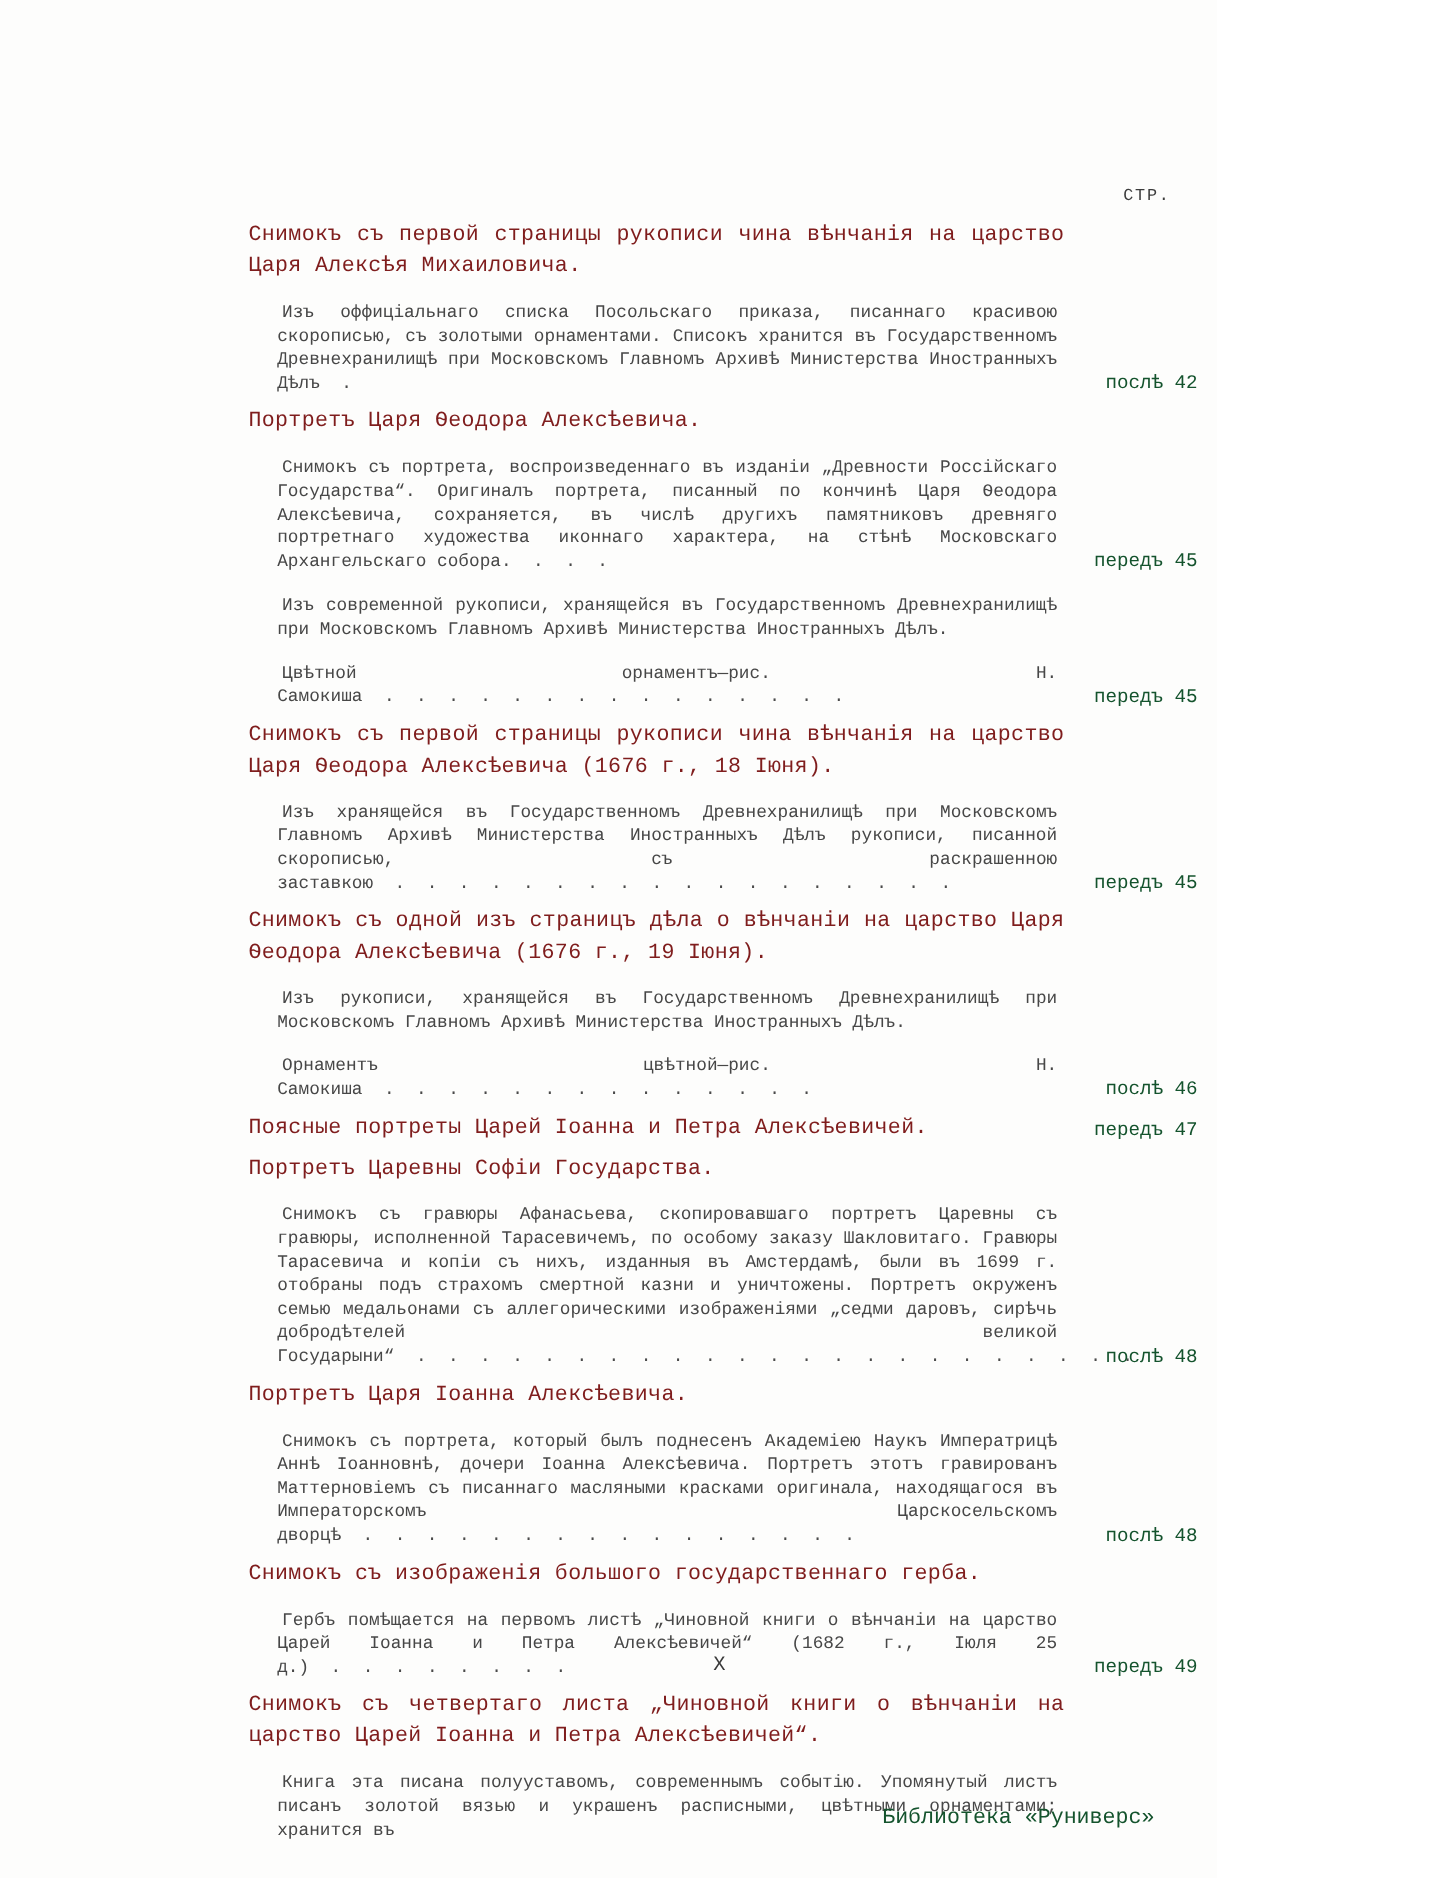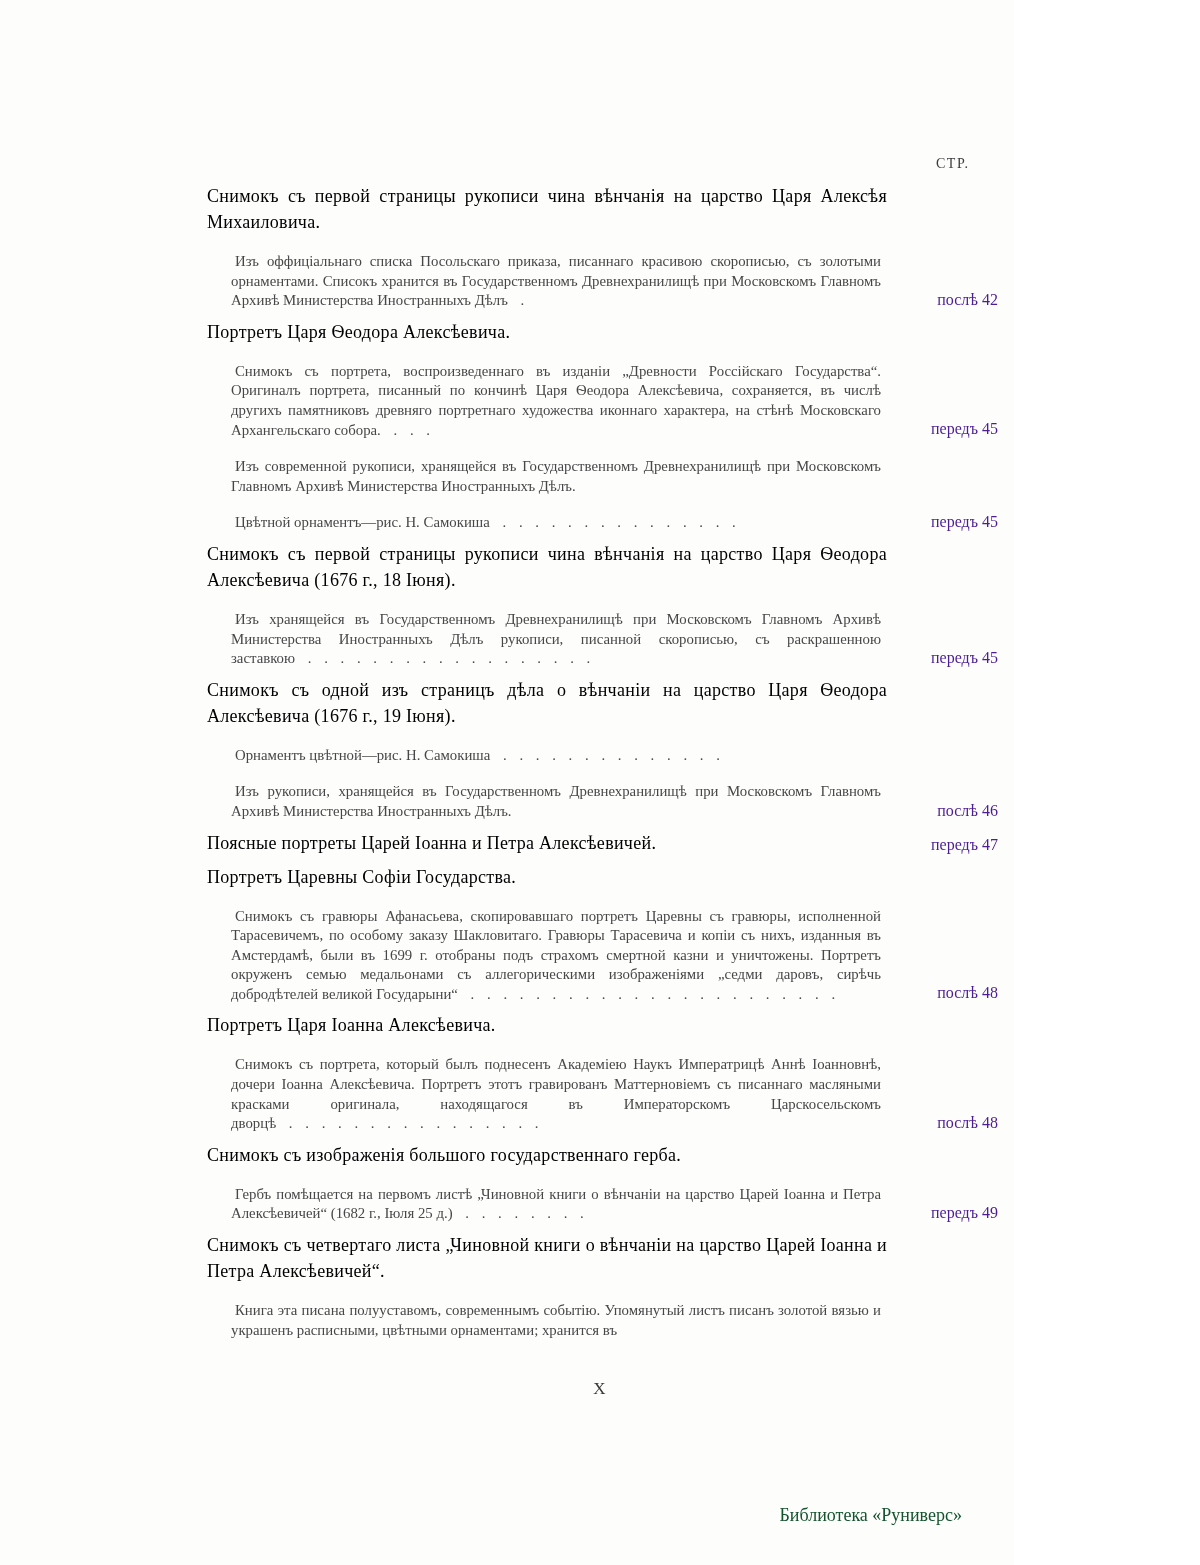--- a/index.html
+++ b/index.html
@@ -5,21 +5,21 @@
   html, body {
     margin: 0;
     padding: 0;
     background: #ffffff;
   }
   .page {
     position: relative;
     width: 1014px;
     height: 1565px;
     background: #fdfdfc;
-    font-family: Liberation Serif, serif;
+    font-family: Liberation Mono, monospace;
     color: #414141;
     overflow: hidden;
   }
   .col-header {
     position: absolute;
     top: 156px;
     left: 936px;
     font-size: 14px;
     letter-spacing: 1.5px;
     color: #3c3c3c;
@@ -34,21 +34,21 @@
     position: relative;
     margin: 0 0 8px 0;
   }
   .entry-title {
     margin: 0;
     width: 680px;
     font-size: 18px;
     line-height: 26px;
     font-weight: normal;
     text-align: justify;
-    color: #000000;
+    color: #7f1d1d;
     letter-spacing: 0.3px;
   }
   .entry-desc p {
     margin: 17px 0 0 24px;
     width: 650px;
     font-size: 14.8px;
     line-height: 19.6px;
     text-align: justify;
     text-indent: 4px;
     color: #474747;
@@ -58,21 +58,21 @@
     white-space: nowrap;
     overflow: hidden;
     color: #4a4a4a;
   }
   .entry-ref {
     position: absolute;
     right: 0;
     bottom: 2px;
     font-size: 16px;
     white-space: nowrap;
-    color: #4c1d95;
+    color: #14532d;
   }
   .page-number {
     position: absolute;
     top: 1379px;
     left: 0;
     width: 1200px;
     text-align: center;
     font-size: 17px;
     letter-spacing: 1px;
     color: #3a3a3a;
@@ -121,22 +121,22 @@
       <h2 class="entry-title">Снимокъ съ первой страницы рукописи чина вѣнчанія на царство Царя Ѳеодора Алексѣевича (1676 г., 18 Іюня).</h2>
       <div class="entry-desc">
           <p>Изъ хранящейся въ Государственномъ Древнехранилищѣ при Московскомъ Главномъ Архивѣ Министерства Иностранныхъ Дѣлъ рукописи, писанной скорописью, съ раскрашенною заставкою<span class="leader"> . . . . . . . . . . . . . . . . . .</span></p>
         </div>
       <div class="entry-ref">передъ 45</div>
     </section>
 
     <section class="entry">
       <h2 class="entry-title">Снимокъ съ одной изъ страницъ дѣла о вѣнчаніи на царство Царя Ѳеодора Алексѣевича (1676 г., 19 Іюня).</h2>
       <div class="entry-desc">
+          <p>Изъ рукописи, хранящейся въ Государственномъ Древнехранилищѣ при Московскомъ Главномъ Архивѣ Министерства Иностранныхъ Дѣлъ.</p>
           <p>Орнаментъ цвѣтной—рис. Н. Самокиша<span class="leader"> . . . . . . . . . . . . . .</span></p>
-          <p>Изъ рукописи, хранящейся въ Государственномъ Древнехранилищѣ при Московскомъ Главномъ Архивѣ Министерства Иностранныхъ Дѣлъ.</p>
         </div>
       <div class="entry-ref">послѣ 46</div>
     </section>
 
     <section class="entry">
       <h2 class="entry-title">Поясные портреты Царей Іоанна и Петра Алексѣевичей.</h2>
       <div class="entry-ref">передъ 47</div>
     </section>
 
     <section class="entry">

